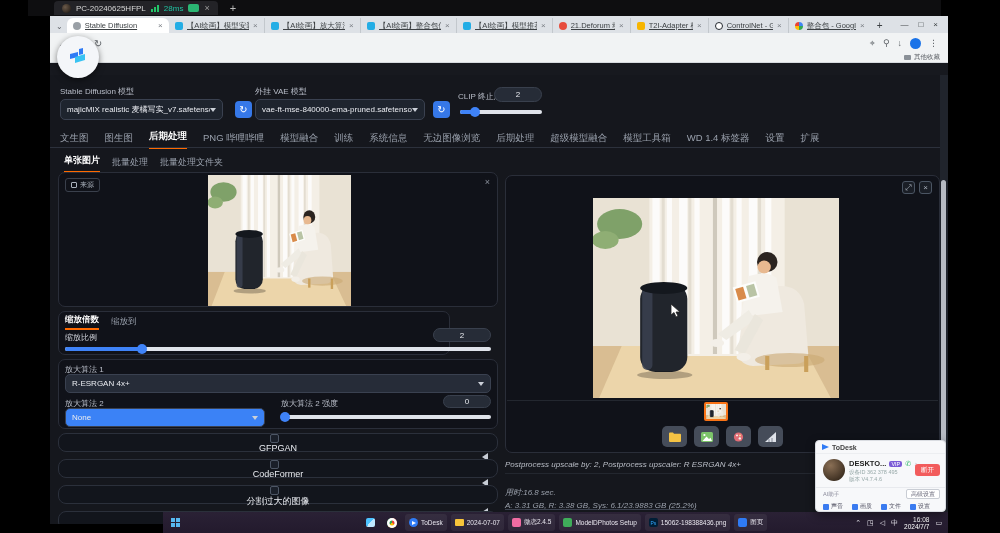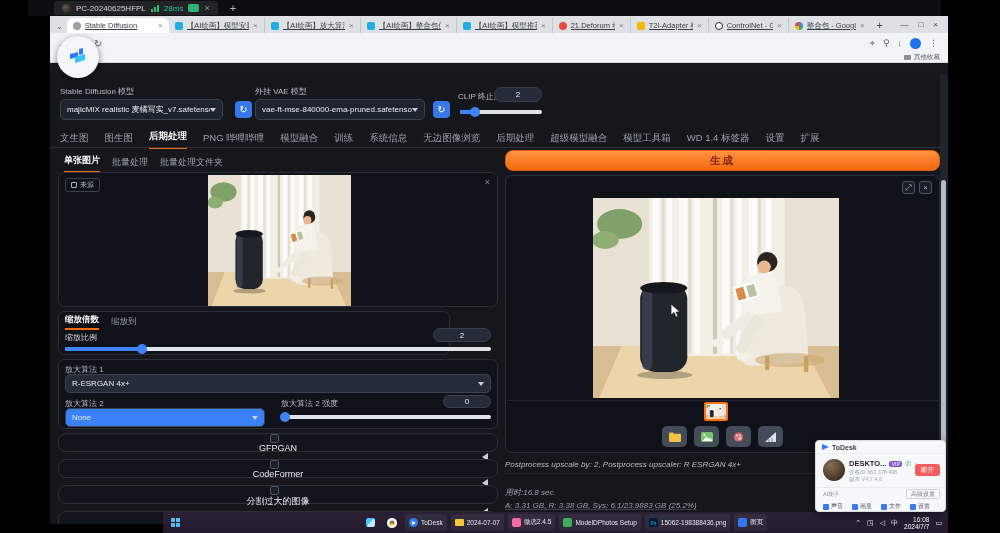--- a/index.html
+++ b/index.html
@@ -357,21 +357,20 @@
       <span class="cb"></span>
       <span>分割过大的图像</span>
       <span class="arrow"></span>
     </div>
     <div class="abs acc" style="left:8px;top:436px;width:440px;height:19px">
       <span class="cb"></span>
       <span>自动面部焦点剪裁</span>
       <span class="arrow"></span>
     </div>
 
-    <div class="abs genbtn" style="left:455px;top:75px;width:435px;height:21px">生成</div>
 
     <div class="abs panel" style="left:455px;top:100px;width:435px;height:278px">
       <div class="abs minibtn" style="right:24px;top:5px">⤢</div>
       <div class="abs minibtn" style="right:7px;top:5px">×</div>
 
       <svg class="abs scene" style="left:87px;top:22px" width="246" height="200">
           <use href="#scene"></use>
         </svg>
 
       <svg class="abs" style="left:165px;top:128px" width="10" height="14" viewBox="0 0 10 14">

